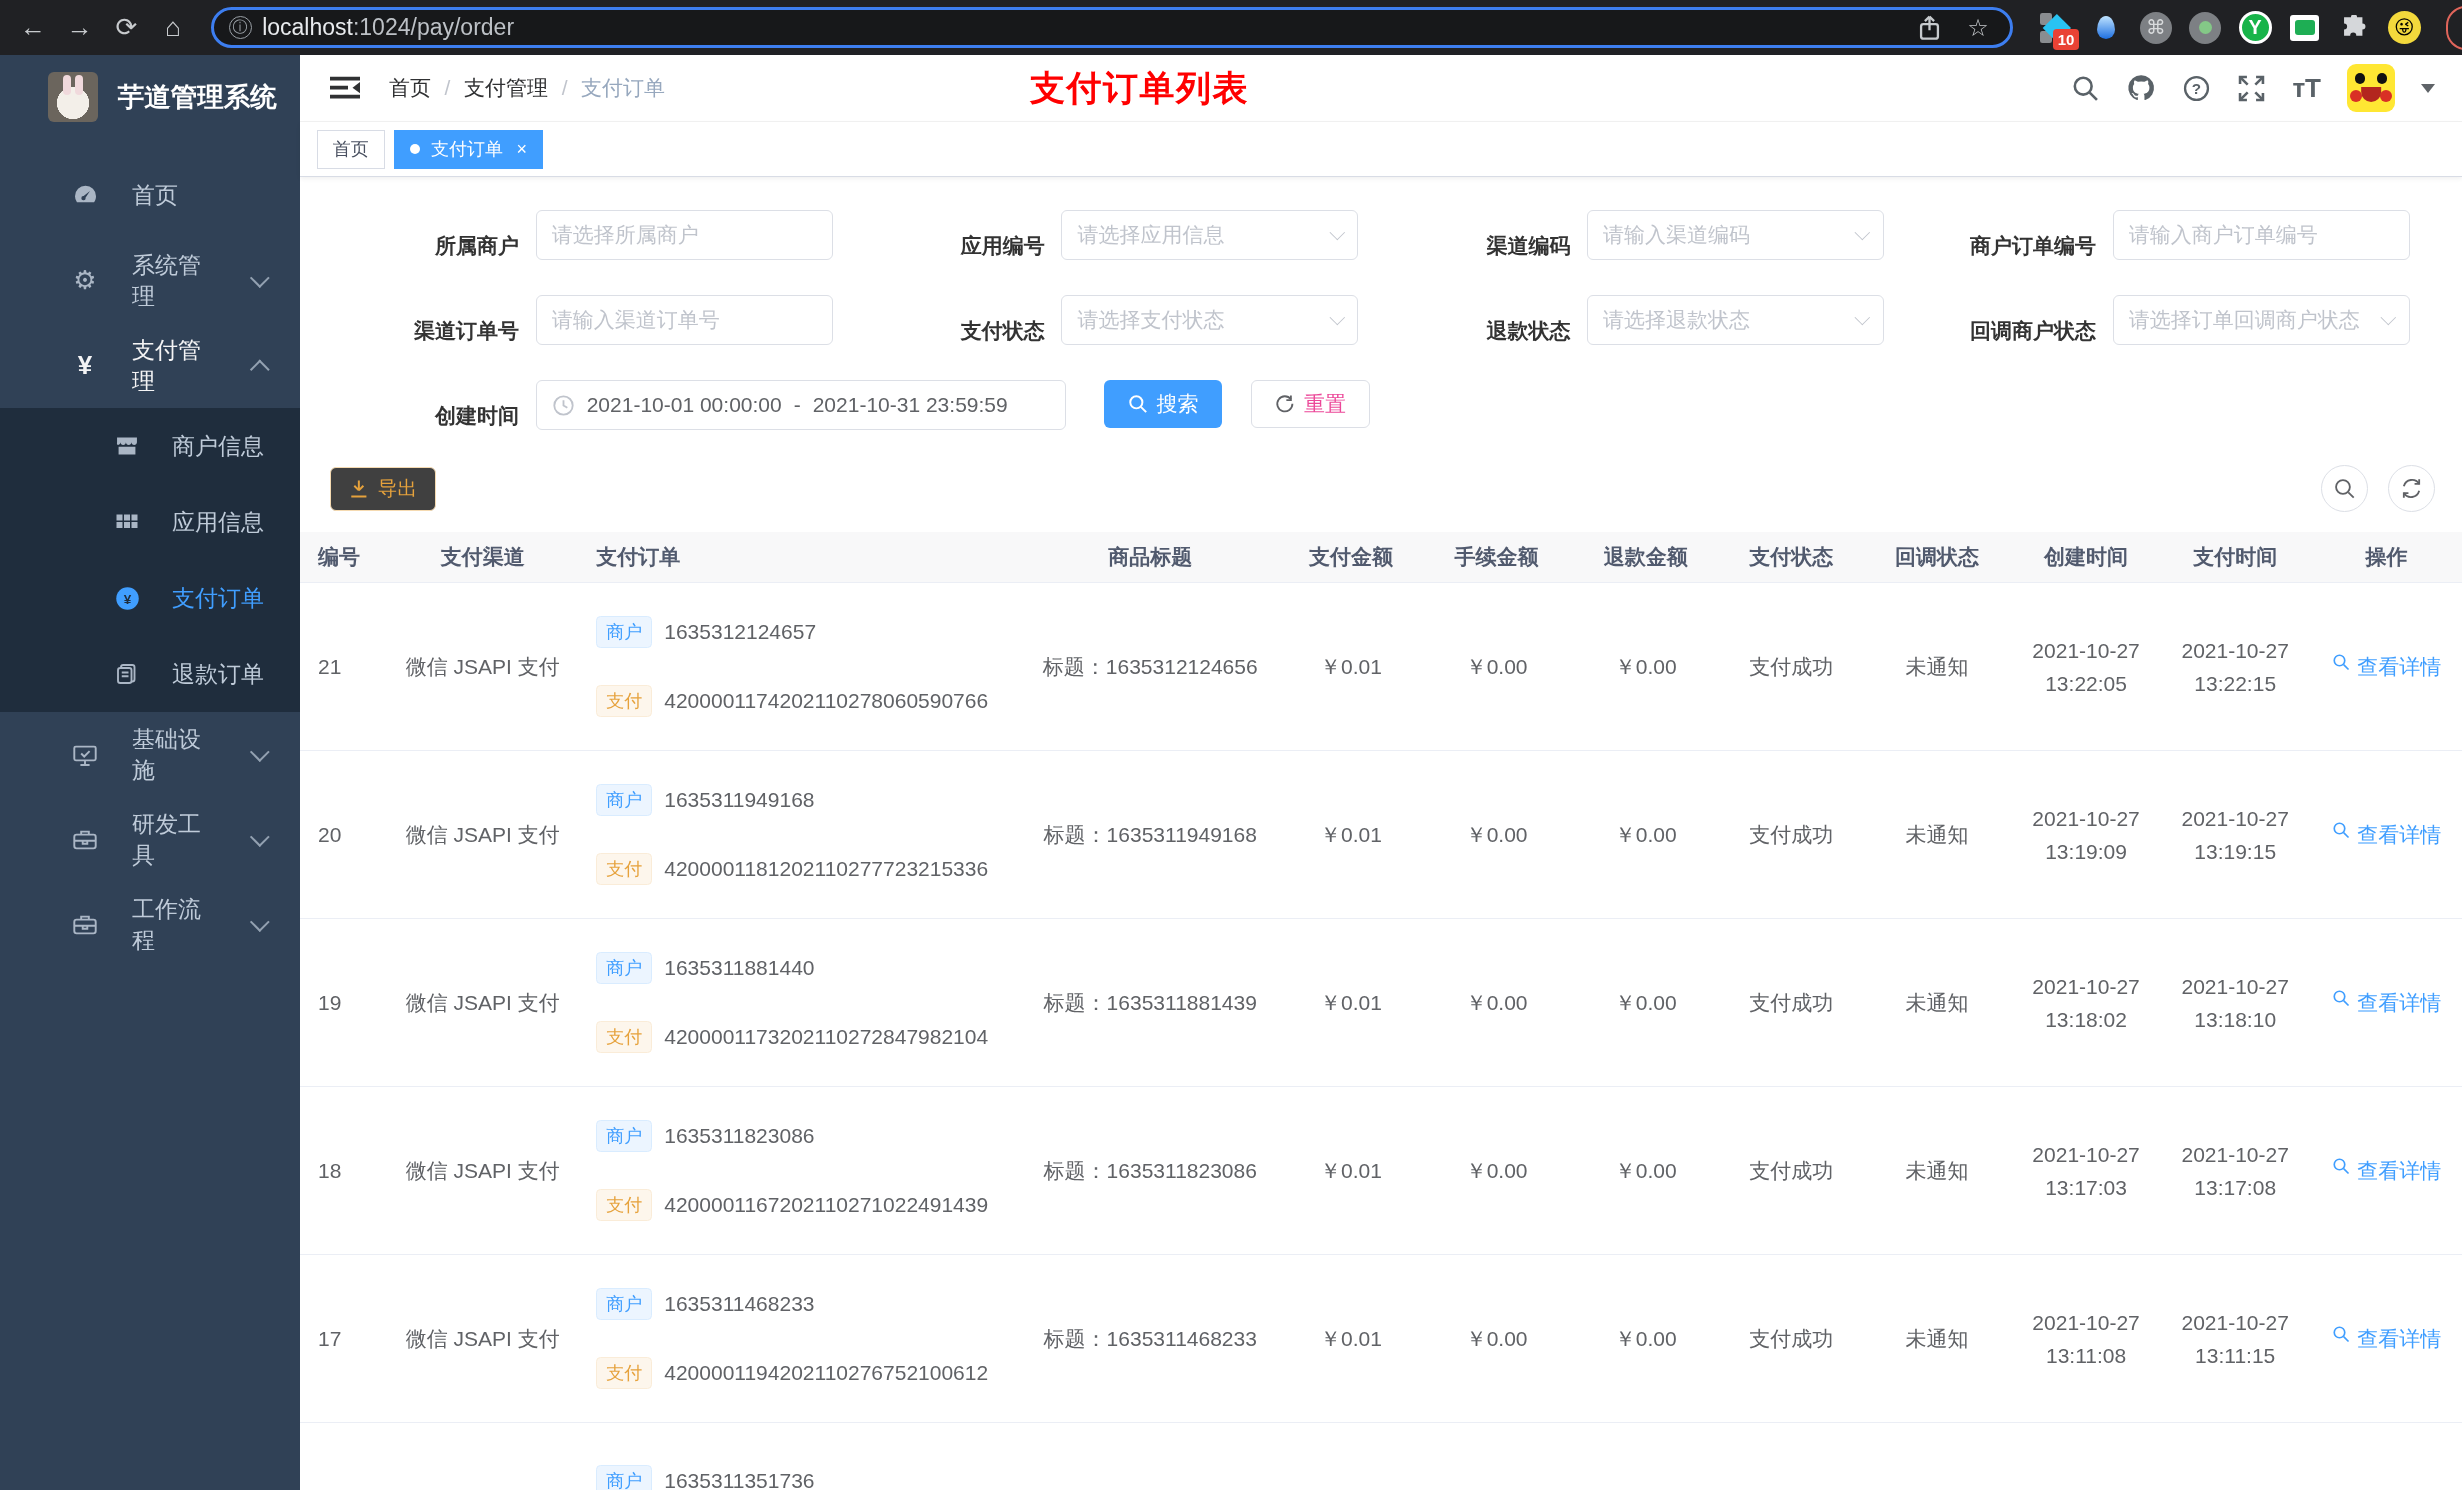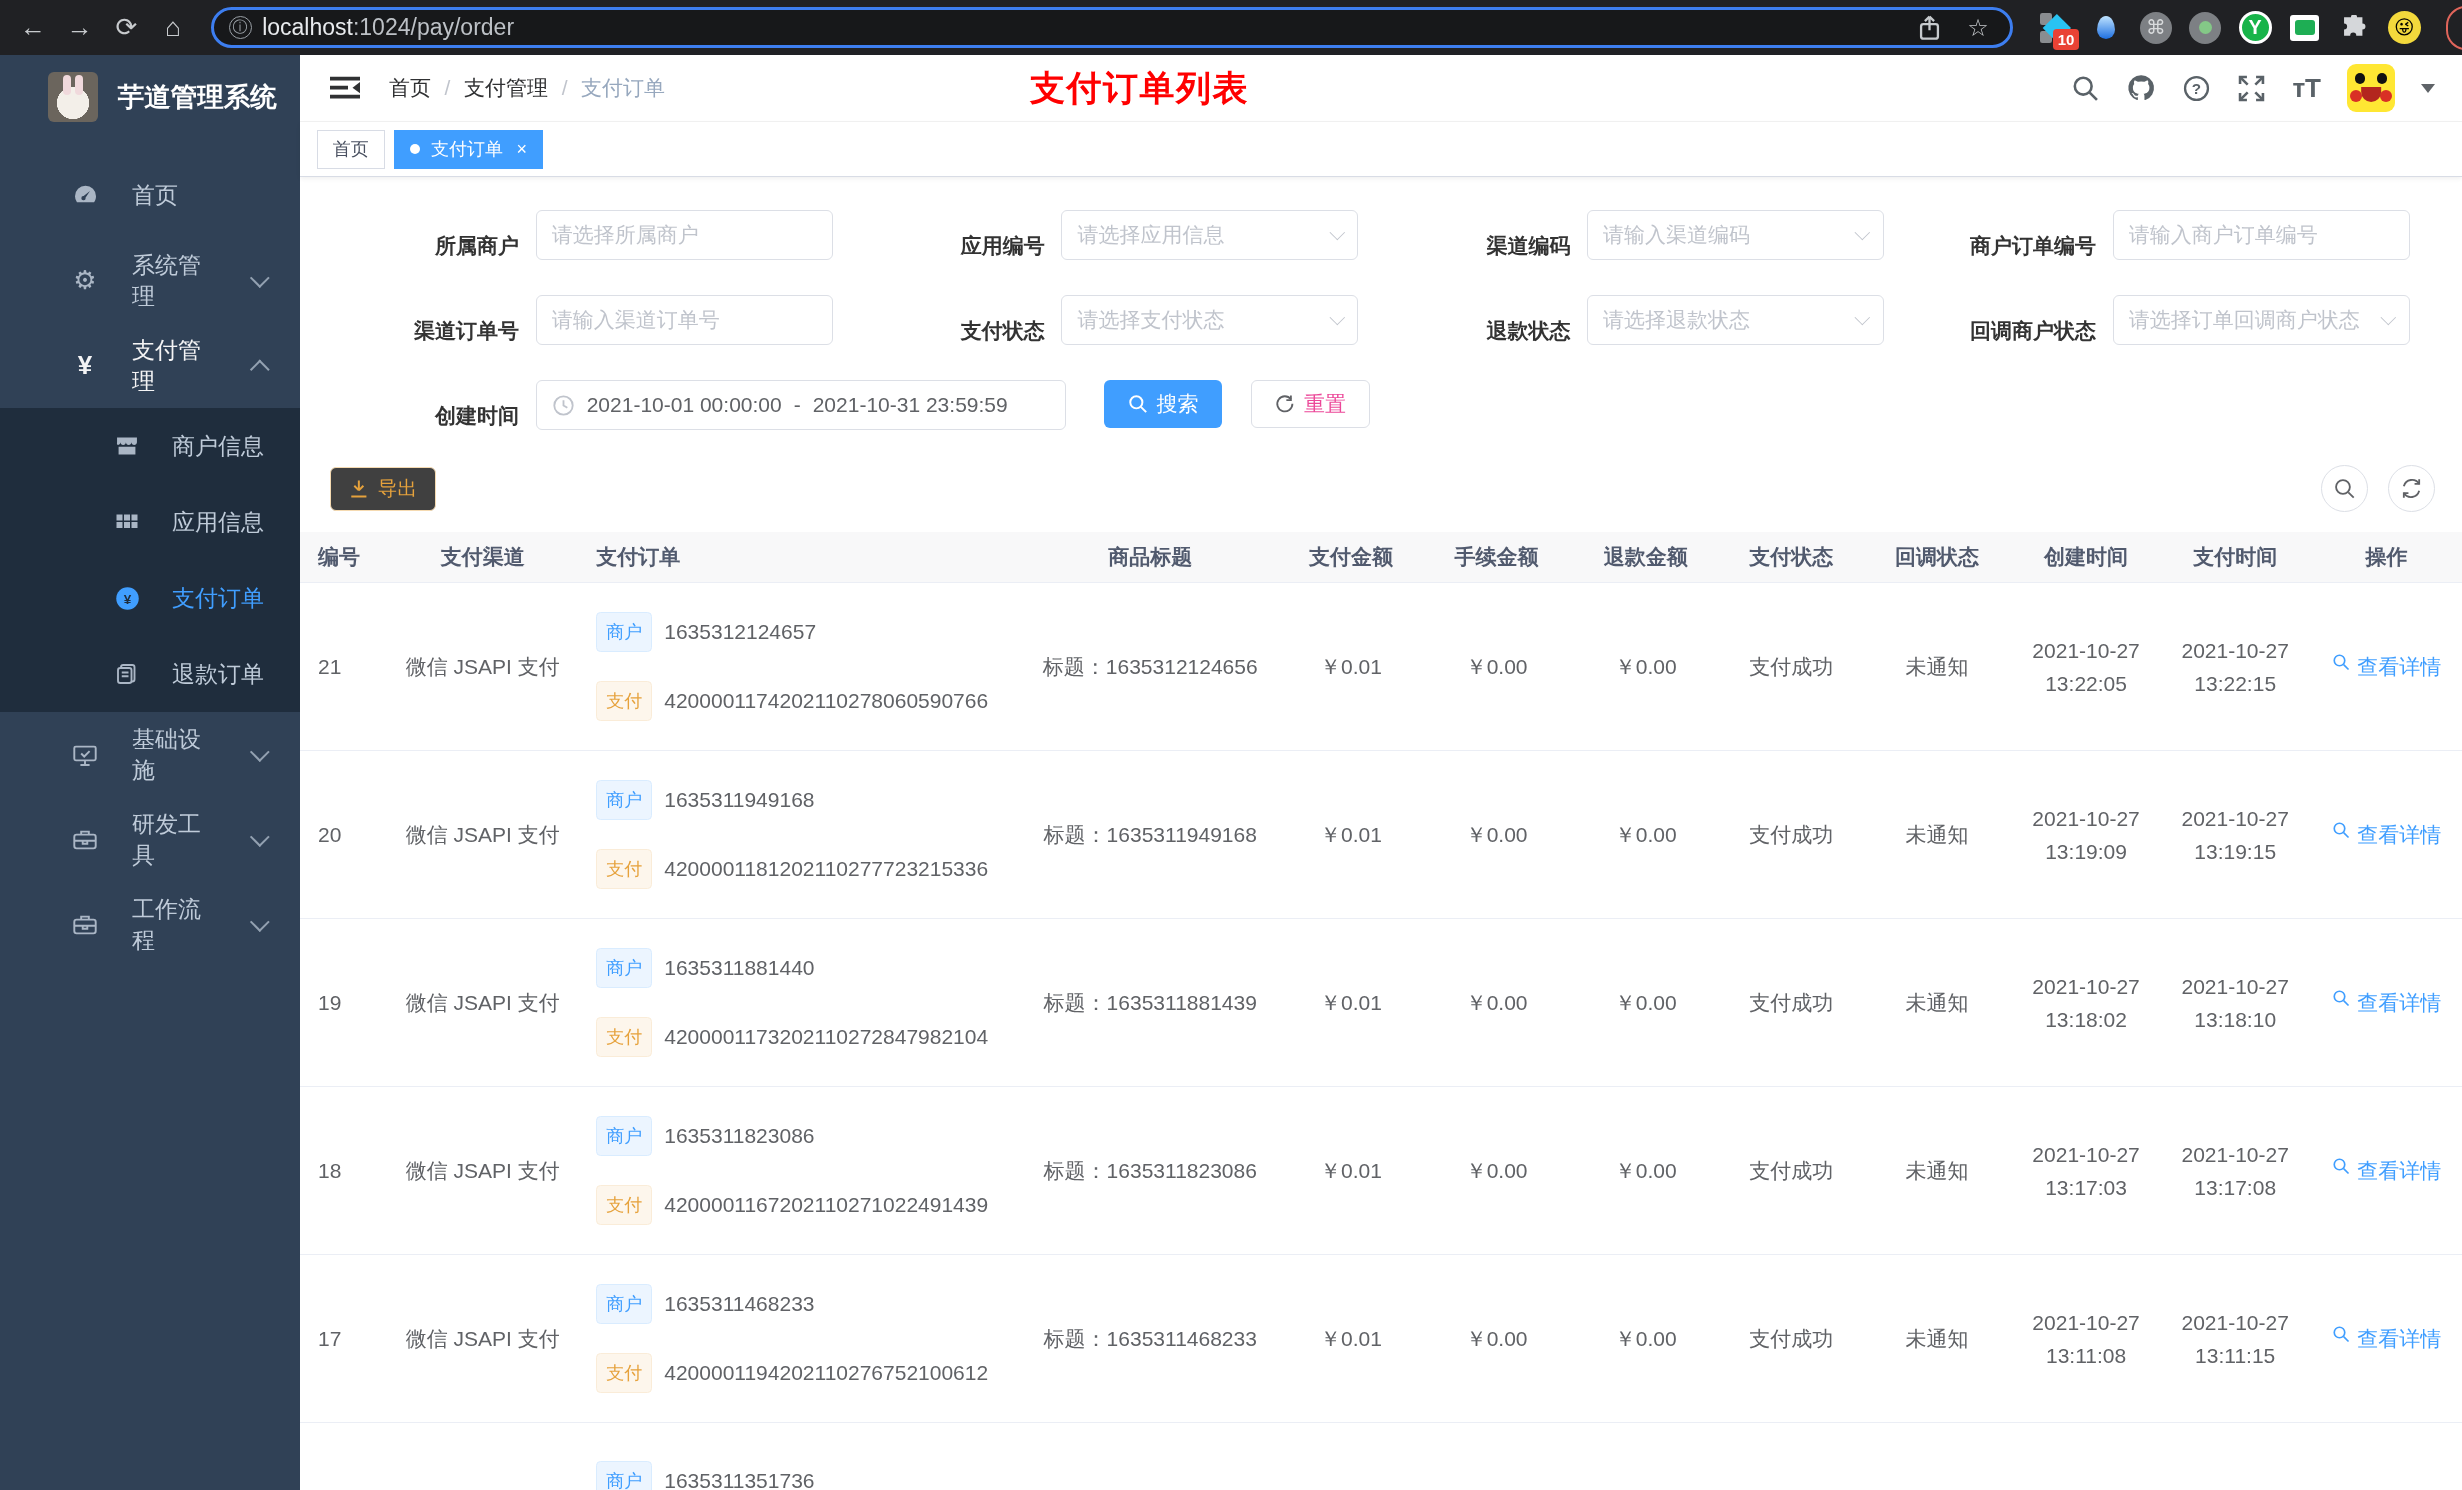--- a/index.html
+++ b/index.html
@@ -141,21 +141,21 @@
   thead th { height:51px; background:#f8f8f9; color:#515a6e; font-size:21px; font-weight:bold;
     border-bottom:1.5px solid #ebeef5; text-align:center; white-space:nowrap; overflow:hidden; }
   th.al, td.al { text-align:left; }
   tbody td { height:168px; border-bottom:1.5px solid #ebeef5; font-size:21px; color:#606266;
     text-align:center; vertical-align:middle; white-space:nowrap; overflow:hidden; }
   th.c-id, td.c-id { padding-left:18px; text-align:left; }
   th.c-order { padding-left:23px; }
   td.c-order { padding-left:23px; }
   .ord-line { display:flex; align-items:center; gap:12px; height:33px; }
   .ord-line + .ord-line { margin-top:36px; }
-  .tagchip { font-size:18px; height:40px; display:inline-flex; align-items:center; padding:0 9px;
+  .tagchip { font-size:18px; height:32px; display:inline-flex; align-items:center; padding:0 9px;
     border-radius:4.5px; flex:none; }
   .tagchip.blue { color:#409eff; background:#ecf5ff; border:0.8px solid #d9ecff; }
   .tagchip.gold { color:#e6a23c; background:#fdf6ec; border:0.8px solid #faecd8; }
   .two-line span { display:block; line-height:33px; }
   .link { color:#409eff; display:inline-flex; gap:7.6px; cursor:pointer; }
   tr.partial { height:61px; }
   tr.partial td { height:61px; border-bottom:none; vertical-align:top; padding-top:41px; }
 </style>
 </head>
 <body>

